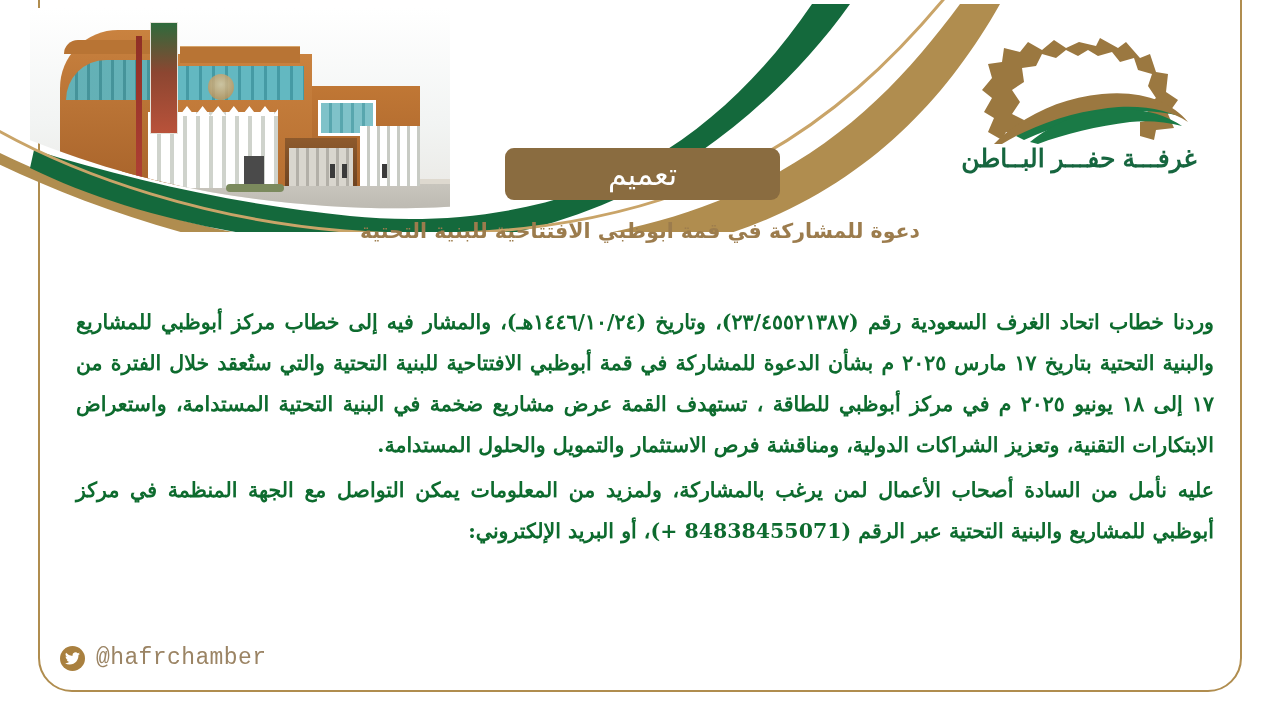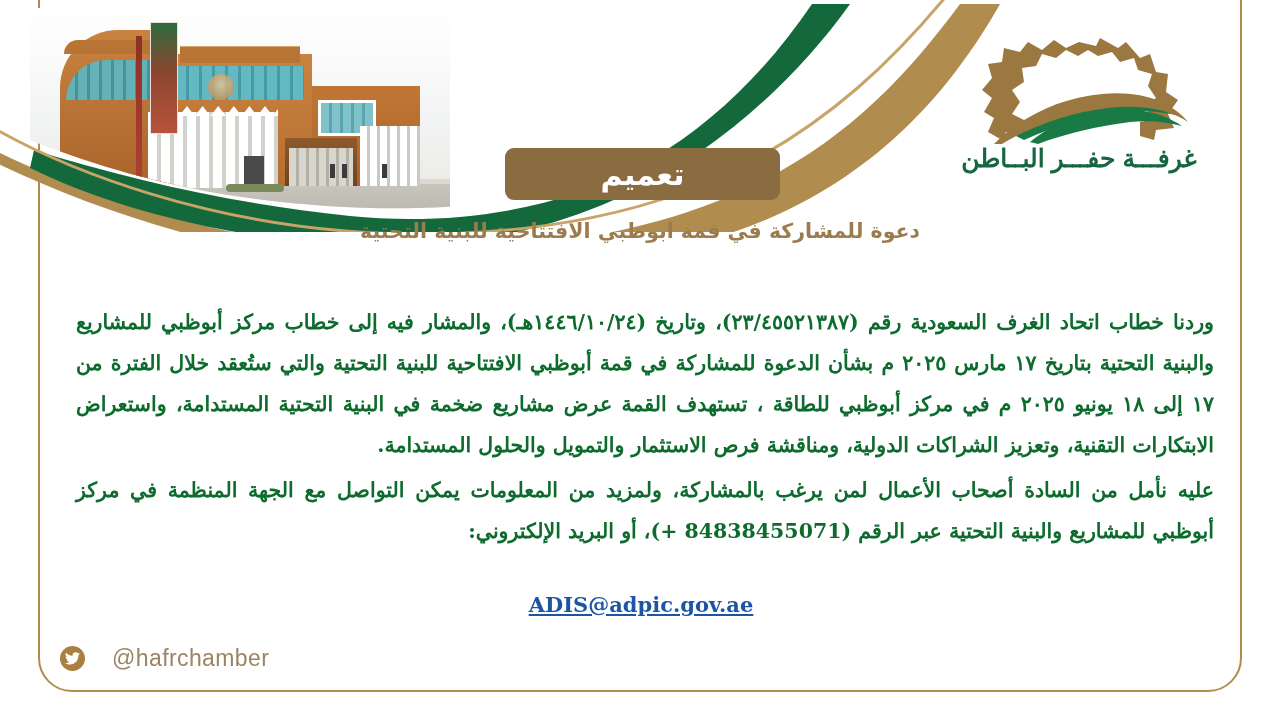--- a/index.html
+++ b/index.html
@@ -168,21 +168,21 @@
     height: 52px;
     background: #8a6c40;
     border-radius: 9px;
     display: flex;
     align-items: center;
     justify-content: center;
   }
   .title-badge span {
     color: #ffffff;
     font-size: 30px;
-    font-weight: bold;
+    font-weight: normal;
     letter-spacing: 1px;
     font-family: "DejaVu Sans", "Liberation Sans", sans-serif;
   }
 
   
   .logo {
     position: absolute;
     left: 950px;
     top: 36px;
     width: 258px;
@@ -273,23 +273,22 @@
     height: 25px;
     border-radius: 50%;
     background: #a9803f;
     display: flex;
     align-items: center;
     justify-content: center;
   }
   .handle {
     color: #9b8464;
     font-size: 23px;
-    font-family: Liberation Sans, sans-serif;
+    font-family: Liberation Mono, monospace;
     letter-spacing: .4px;
-    margin-left: 16px;
   }
 </style>
 </head>
 <body>
 
 <div id="page">
 
   <div class="frame"></div>
 
   <div class="header-art">
@@ -375,23 +374,20 @@
     <span>تعميم</span>
   </div>
 
   <div class="subtitle">دعوة للمشاركة في قمة ابوظبي الافتتاحية للبنية التحتية</div>
 
   <div class="body-block">
     <p>وردنا خطاب اتحاد الغرف السعودية رقم (٢٣/٤٥٥٢١٣٨٧)، وتاريخ (١٤٤٦/١٠/٢٤هـ)،  والمشار فيه إلى خطاب  مركز أبوظبي للمشاريع والبنية التحتية بتاريخ ١٧ مارس ٢٠٢٥ م بشأن الدعوة للمشاركة في قمة أبوظبي الافتتاحية للبنية التحتية والتي ستُعقد خلال الفترة من ١٧ إلى ١٨ يونيو ٢٠٢٥ م في مركز أبوظبي للطاقة ، تستهدف القمة عرض مشاريع ضخمة في البنية التحتية المستدامة، واستعراض الابتكارات التقنية، وتعزيز الشراكات الدولية، ومناقشة فرص الاستثمار والتمويل والحلول المستدامة.</p>
     <p>عليه نأمل من السادة أصحاب الأعمال لمن يرغب بالمشاركة، ولمزيد من المعلومات يمكن التواصل مع الجهة المنظمة في مركز أبوظبي للمشاريع والبنية التحتية عبر الرقم (84838455071 +)، أو البريد الإلكتروني:</p>
   </div>
 
-  <div class="email-line">
-    <a class="email-link" href="#">ADIS@adpic.gov.ae</a>
-  </div>
 
   <div class="footer">
     <span class="tw-icon">
       <svg width="15" height="13" viewBox="0 0 24 20">
         <path d="M24 2.4c-.9.4-1.8.7-2.8.8 1-.6 1.8-1.6 2.2-2.7-1 .6-2 1-3.1 1.2A4.9 4.9 0 0 0 11.9 5c0 .4 0 .8.1 1.1A13.9 13.9 0 0 1 1.7.9 4.9 4.9 0 0 0 3.2 7.5c-.8 0-1.6-.2-2.2-.6v.1c0 2.4 1.7 4.4 3.9 4.8-.4.1-.8.2-1.3.2-.3 0-.6 0-.9-.1.6 2 2.4 3.4 4.6 3.4A9.9 9.9 0 0 1 0 17.4 13.9 13.9 0 0 0 7.5 19.6c9.1 0 14-7.5 14-14v-.7c1-.7 1.8-1.6 2.5-2.5z" fill="#ffffff"></path>
       </svg>
     </span>
     <span class="handle">@hafrchamber</span>
   </div>
 

